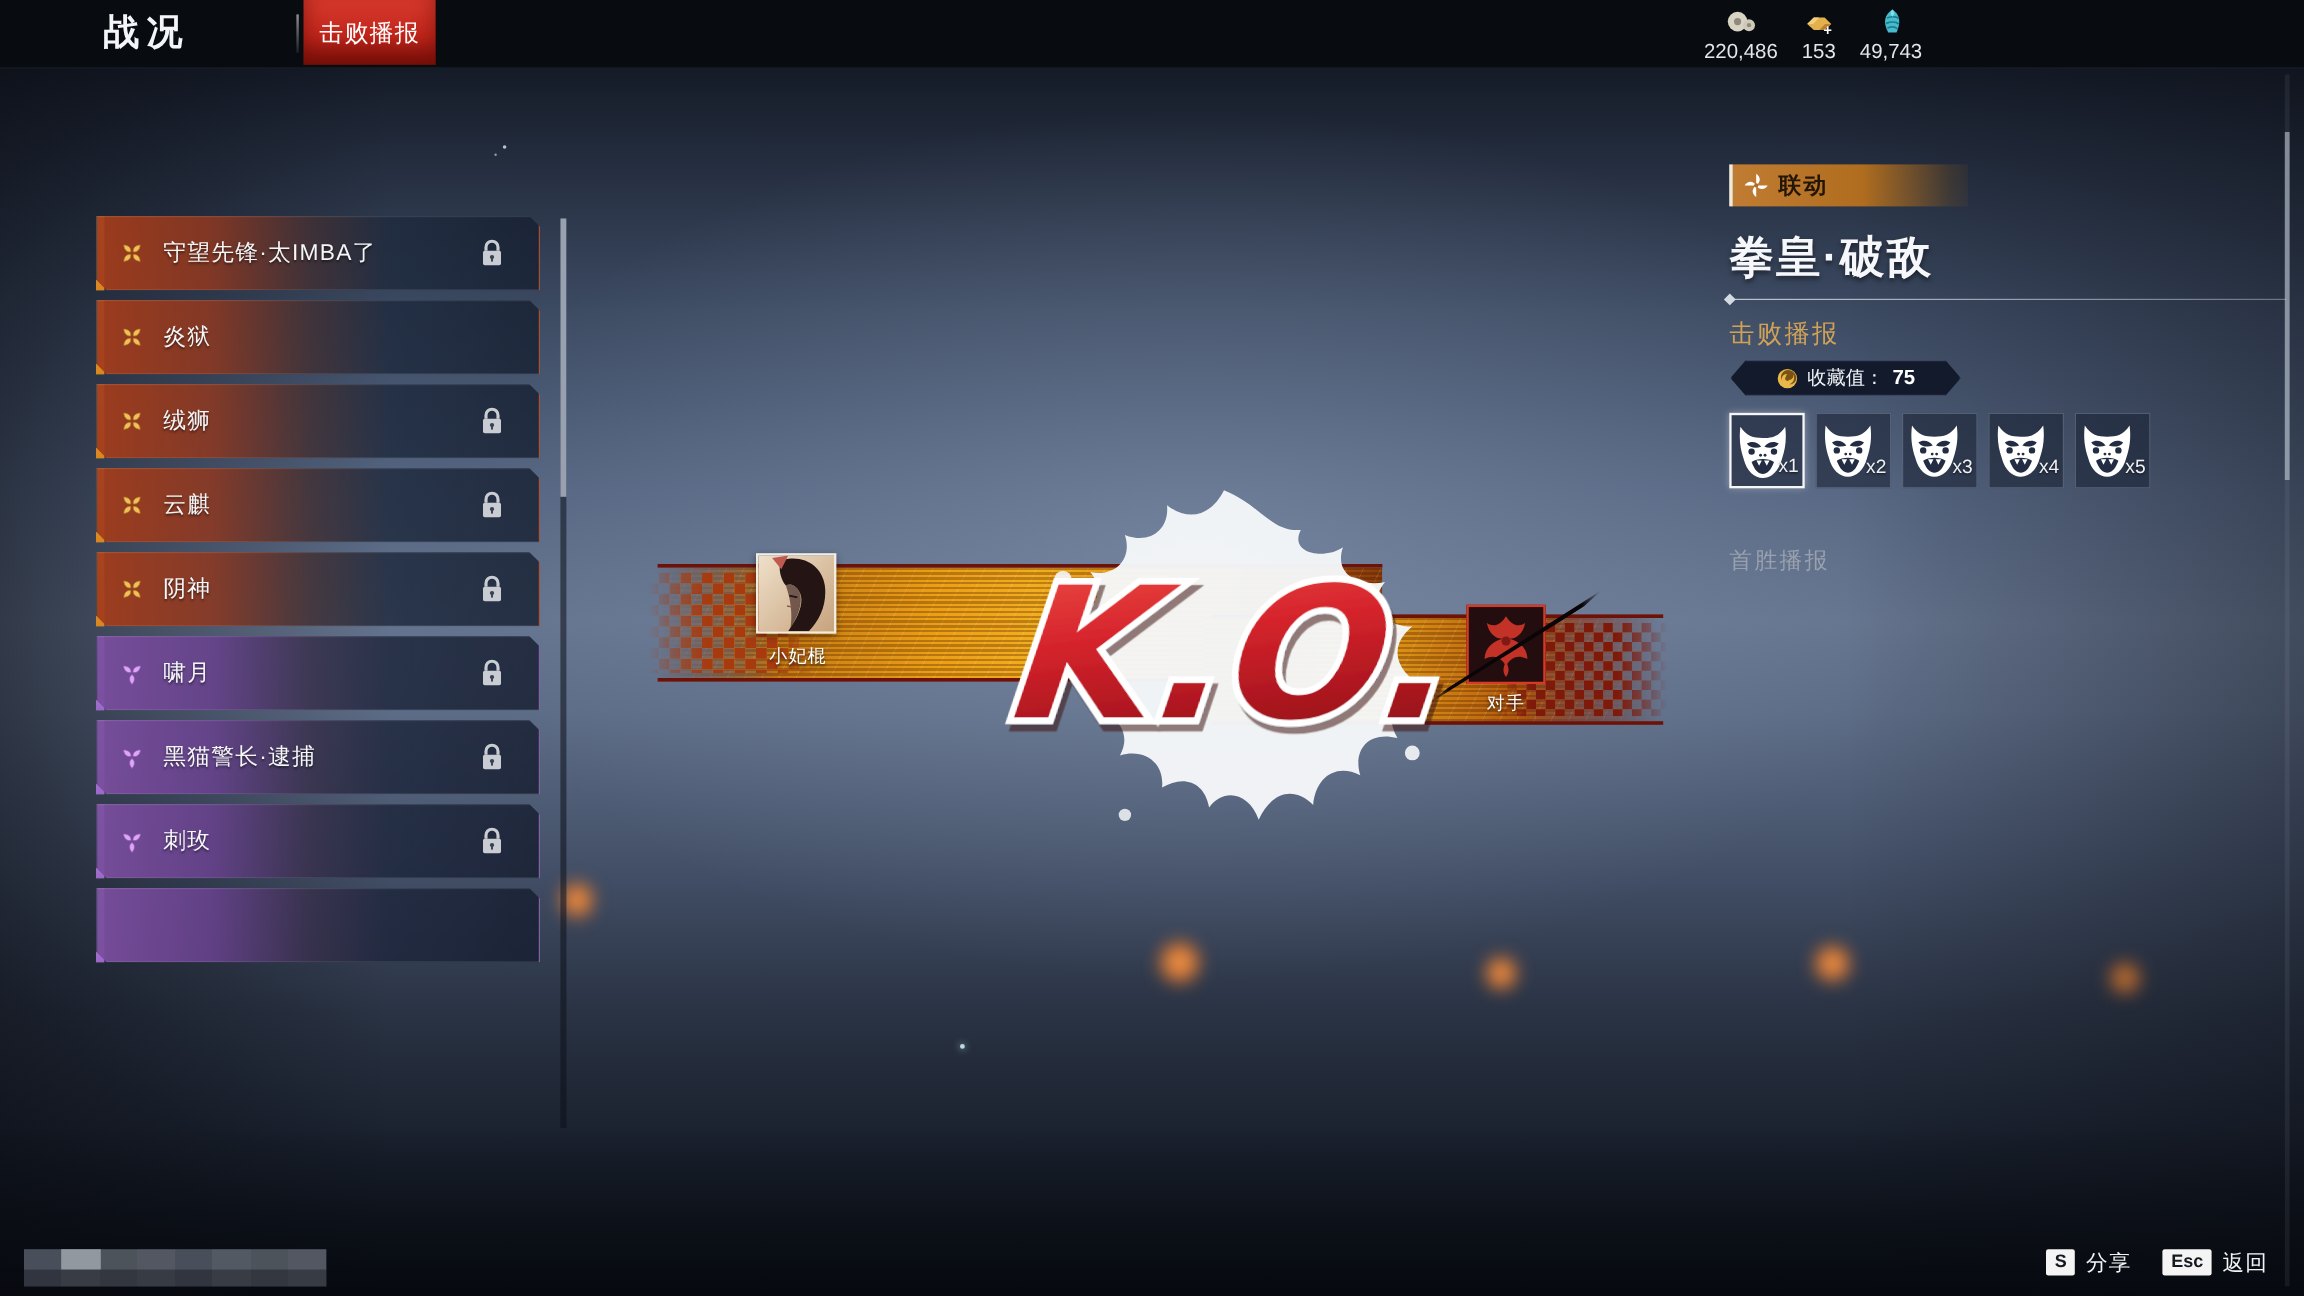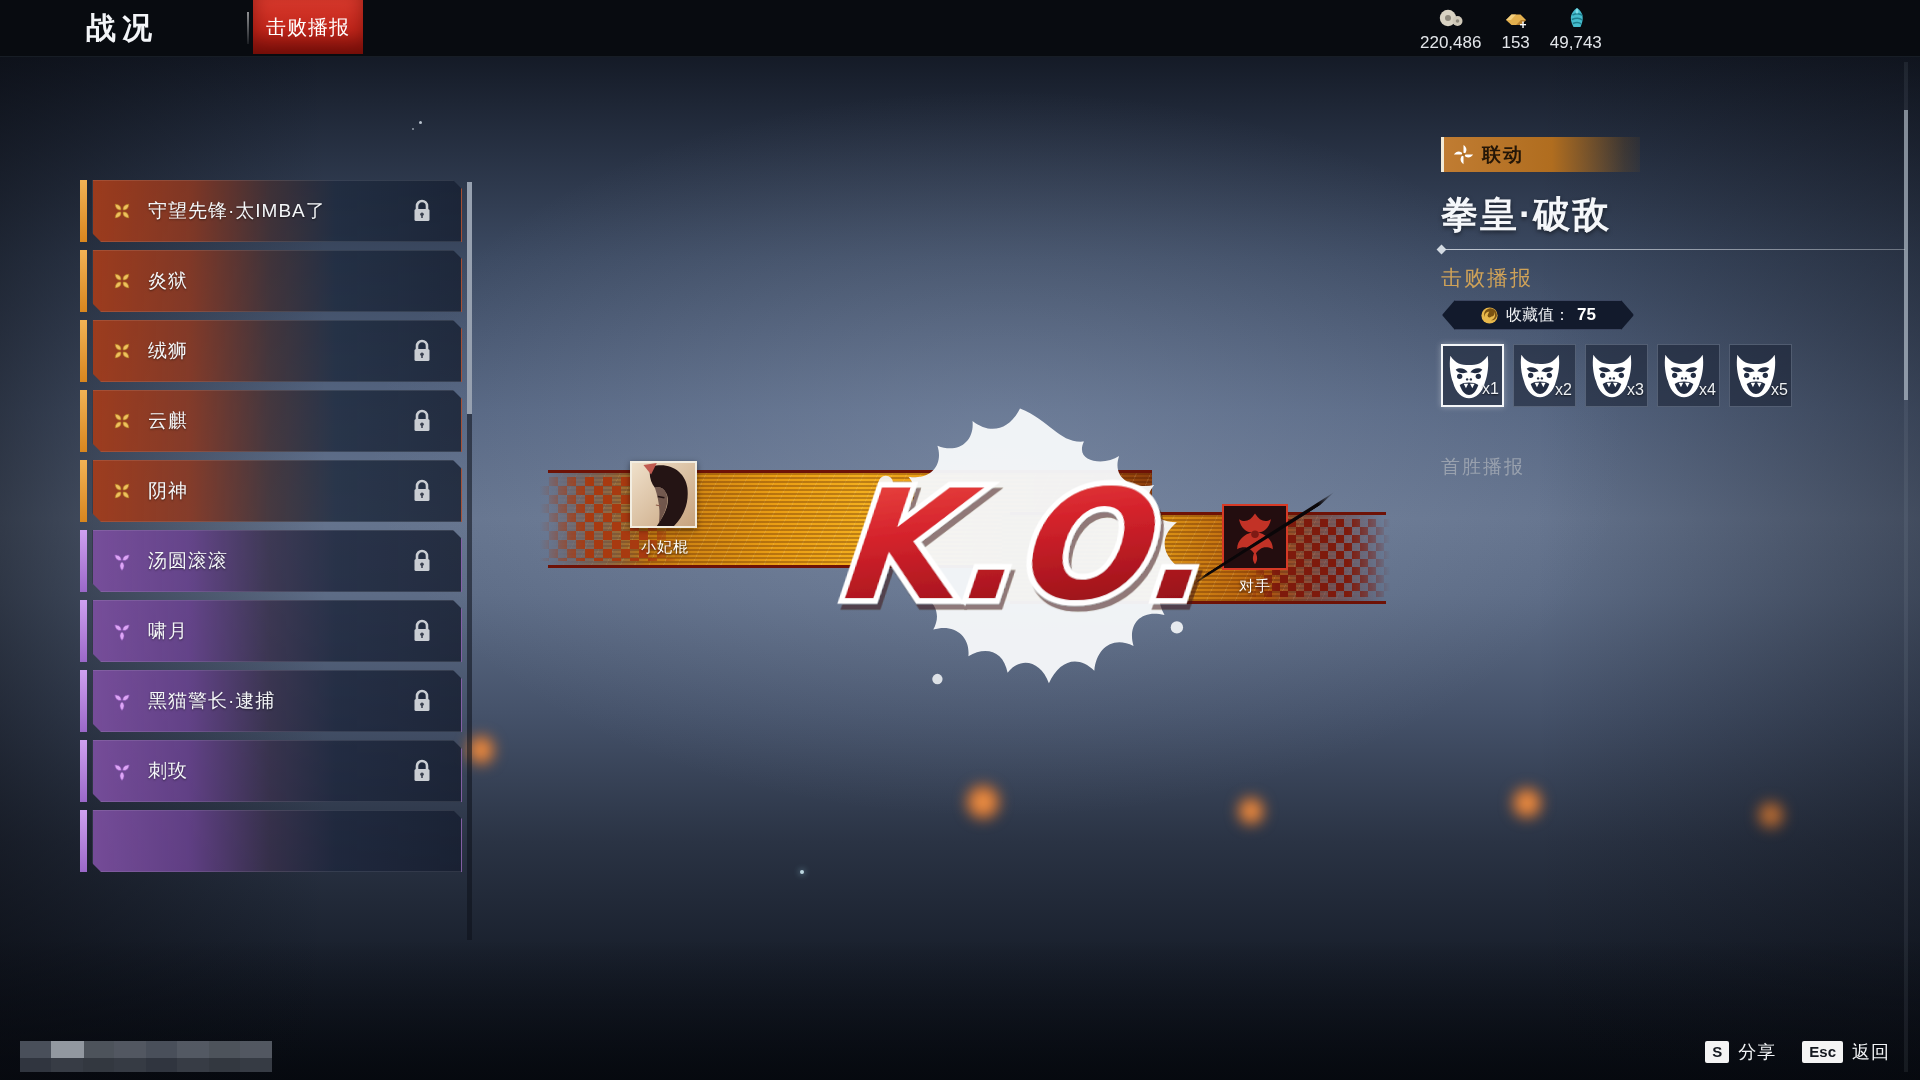--- a/index.html
+++ b/index.html
@@ -25,21 +25,21 @@
   .currency-bar{position:absolute;left:1420px;top:7px;display:flex;gap:20px;}
   .cur-item{display:flex;flex-direction:column;align-items:center;gap:2px;cursor:pointer;}
   .cur-icon{width:26px;height:24px;display:flex;align-items:center;justify-content:center;}
   .cur-icon svg{width:26px;height:24px;}
   .cur-value{color:#e3e6ea;font-size:17px;}
 
   
   .sidebar{position:absolute;left:80px;top:180px;width:390px;height:782px;overflow:hidden;}
   .srow{position:relative;height:62px;margin-bottom:8px;display:flex;align-items:center;cursor:pointer;}
   .accent{position:absolute;left:0;top:0;width:7px;height:62px;}
-  .srow .card{position:relative;margin-left:12px;width:370px;height:62px;display:flex;align-items:center;
+  .srow .card{position:relative;width:370px;height:62px;display:flex;align-items:center;
     border:1px solid rgba(255,255,255,0.10);box-sizing:border-box;
     clip-path:polygon(0 0,calc(100% - 9px) 0,100% 9px,100% 100%,9px 100%,0 calc(100% - 9px));}
   .srow.gold .accent{background:linear-gradient(180deg,#f2b254,#d8861f);}
   .srow.purple .accent{background:linear-gradient(180deg,#cfa0f0,#9a68c8);}
   .srow.gold .card{background:linear-gradient(90deg,rgba(163,60,27,0.94) 0%,rgba(140,56,33,0.88) 26%,rgba(66,48,52,0.84) 48%,rgba(30,42,62,0.83) 66%,rgba(23,32,50,0.82) 100%);}
   .srow.purple .card{background:linear-gradient(90deg,rgba(122,78,158,0.94) 0%,rgba(104,66,142,0.88) 26%,rgba(56,48,76,0.84) 48%,rgba(29,38,60,0.83) 66%,rgba(22,30,48,0.82) 100%);}
   .flower{width:24px;height:24px;margin-left:17px;display:flex;}
   .flower svg{width:24px;height:24px;}
   .srow-label{color:#f4f6f8;font-size:19px;margin-left:14px;text-shadow:0 1px 2px rgba(0,0,0,0.5);letter-spacing:1px;}
   .lock-icon{position:absolute;right:28px;top:50%;transform:translateY(-50%);width:22px;height:24px;}
@@ -291,42 +291,20 @@
       <span class="srow-label">阴神</span>
       <svg class="lock-icon" viewBox="0 0 22 24">
         <path d="M6,10 V7 a5,5 0 0 1 10,0 V10" fill="none" stroke="#c9cdd3" stroke-width="2.6"></path>
         <rect x="3.5" y="10" width="15" height="12" rx="1.5" fill="#c9cdd3"></rect>
         <circle cx="11" cy="15.2" r="1.8" fill="#3a4150"></circle>
         <rect x="10.2" y="15.6" width="1.6" height="3.4" fill="#3a4150"></rect>
       </svg>
     </div>
   </div>
 
-  <div class="srow purple">
-    <span class="accent"></span>
-    <div class="card">
-
-      <span class="flower flower-purple">
-        <svg viewBox="0 0 24 24">
-              <g fill="#dda6f5" stroke="#9058b8" stroke-width="0.6">
-          <path d="M12 2.6 C14.8 5.9 14.6 9 12 11 C9.4 9 9.2 5.9 12 2.6 Z" transform="rotate(-50 12 12)"></path>
-          <path d="M12 2.6 C14.8 5.9 14.6 9 12 11 C9.4 9 9.2 5.9 12 2.6 Z" transform="rotate(50 12 12)"></path>
-          <path d="M12 2.6 C14.8 5.9 14.6 9 12 11 C9.4 9 9.2 5.9 12 2.6 Z" transform="rotate(180 12 12)"></path>
-        </g>
-            </svg>
-      </span>
-      <span class="srow-label">汤圆滚滚</span>
-      <svg class="lock-icon" viewBox="0 0 22 24">
-        <path d="M6,10 V7 a5,5 0 0 1 10,0 V10" fill="none" stroke="#c9cdd3" stroke-width="2.6"></path>
-        <rect x="3.5" y="10" width="15" height="12" rx="1.5" fill="#c9cdd3"></rect>
-        <circle cx="11" cy="15.2" r="1.8" fill="#3a4150"></circle>
-        <rect x="10.2" y="15.6" width="1.6" height="3.4" fill="#3a4150"></rect>
-      </svg>
-    </div>
-  </div>
 
 
   <div class="srow purple">
     <span class="accent"></span>
     <div class="card">
 
       <span class="flower flower-purple">
         <svg viewBox="0 0 24 24">
               <g fill="#dda6f5" stroke="#9058b8" stroke-width="0.6">
           <path d="M12 2.6 C14.8 5.9 14.6 9 12 11 C9.4 9 9.2 5.9 12 2.6 Z" transform="rotate(-50 12 12)"></path>

